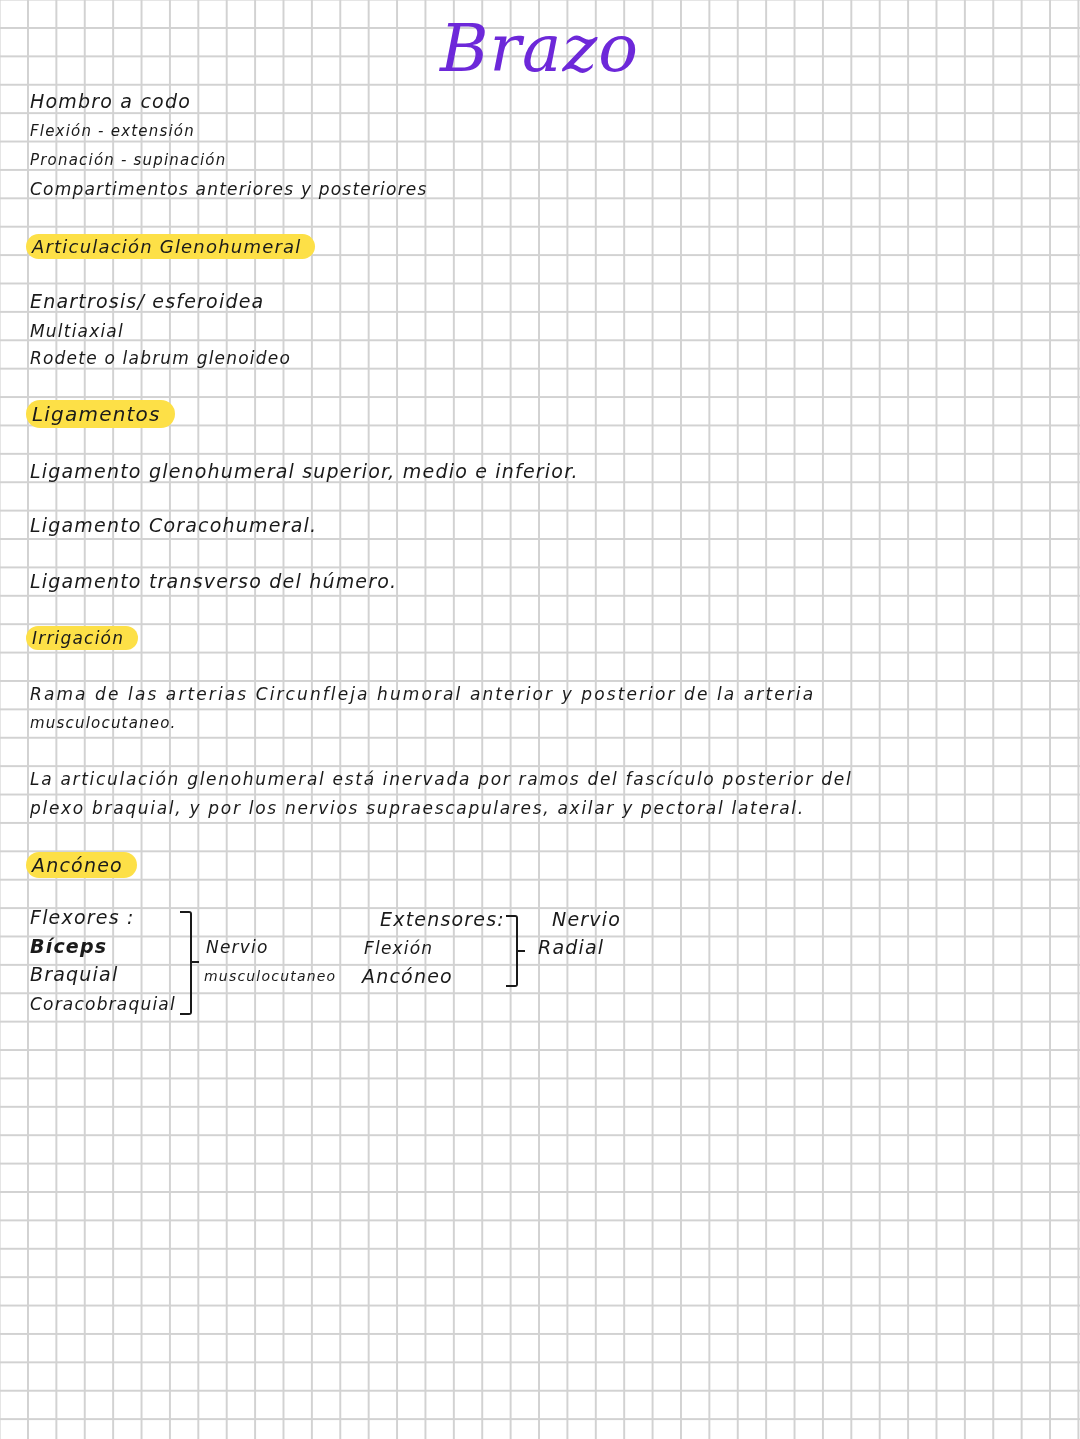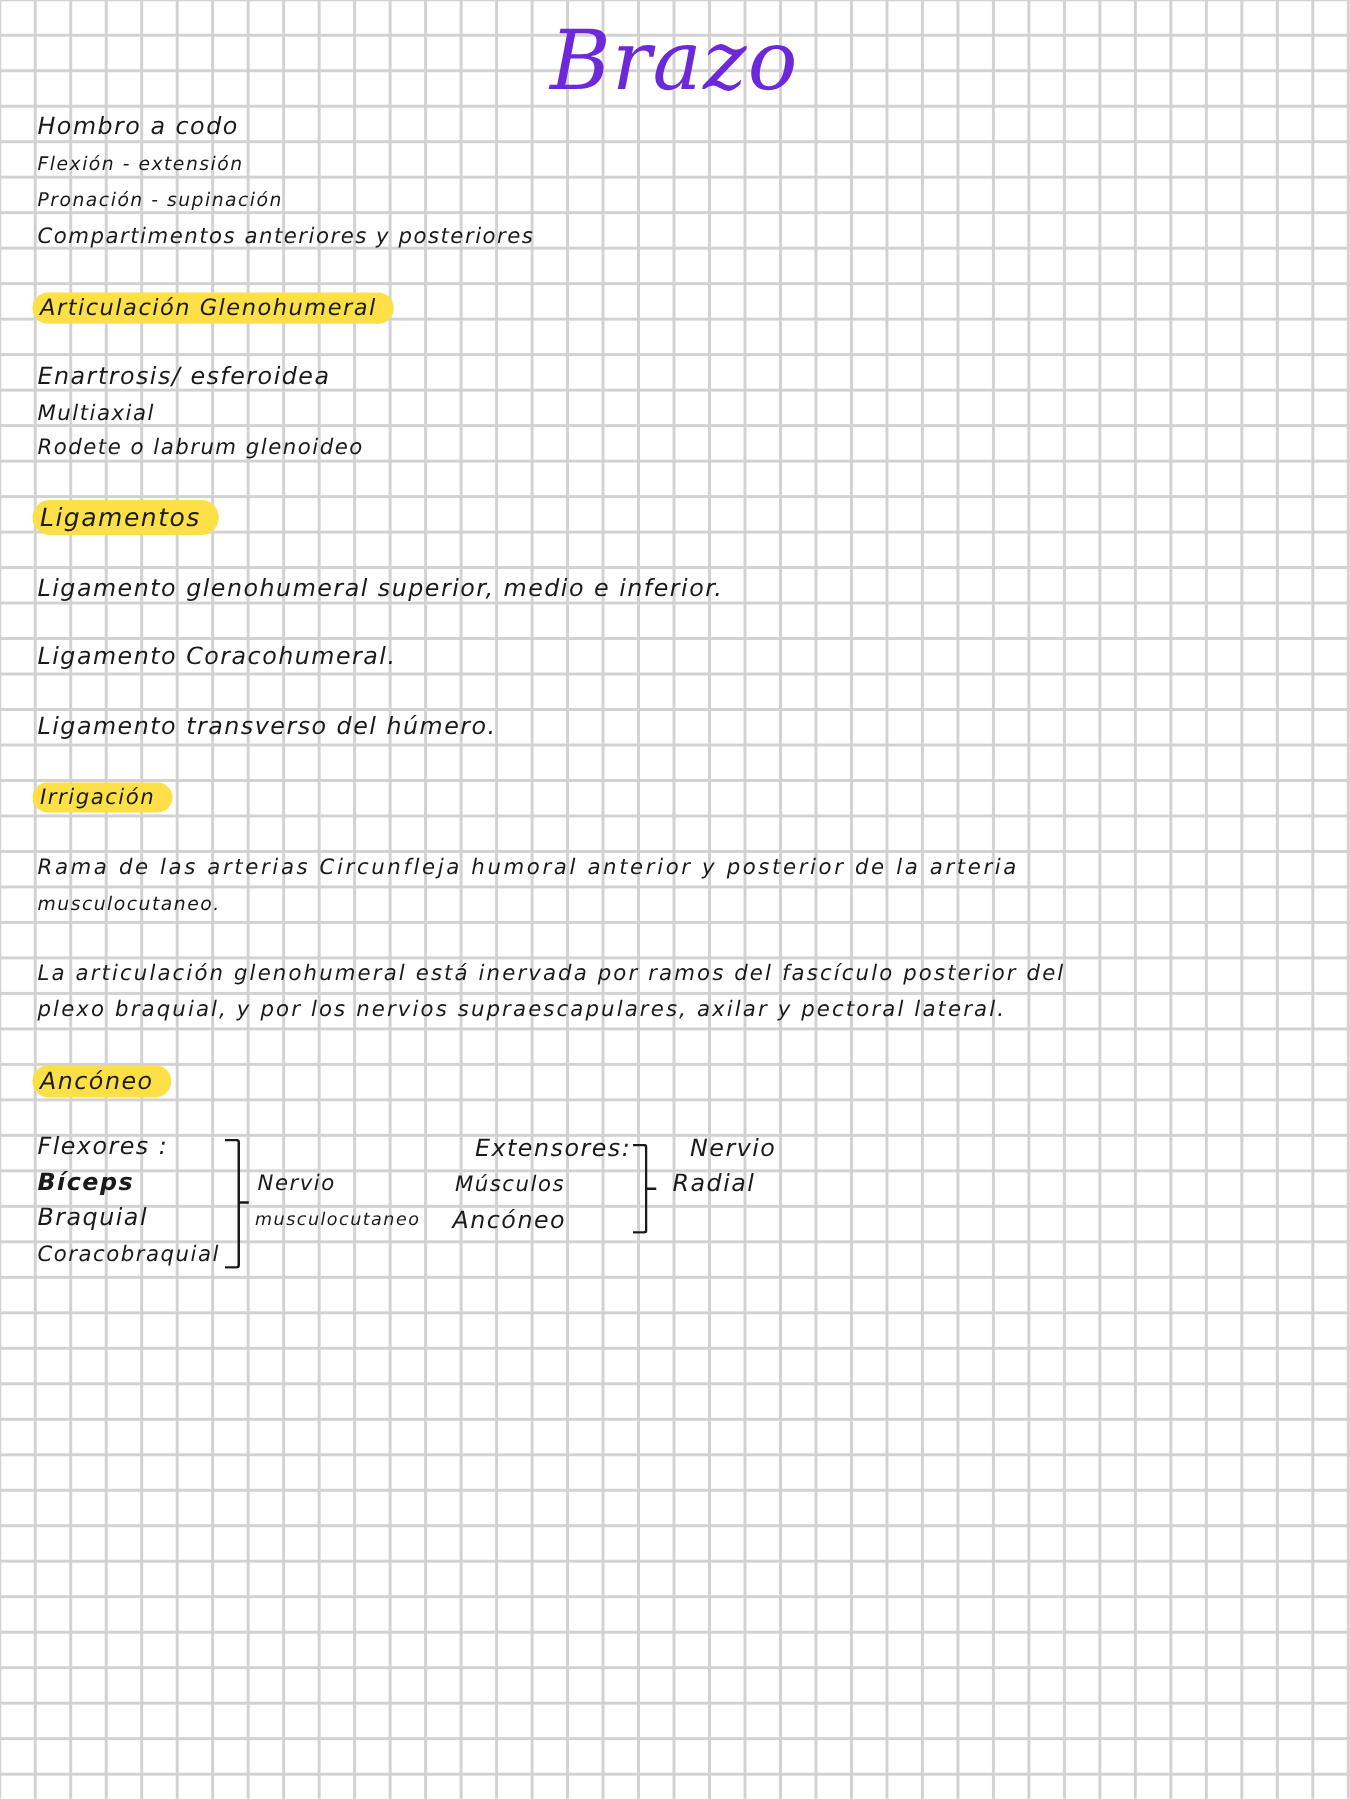--- a/index.html
+++ b/index.html
@@ -79,21 +79,21 @@
     <div class="abs line" style="left:30px; top:994px;">Coracobraquial</div>
     <div class="bracket" style="left:180px; top:911px; height:100px;">
       <div class="tick" style="top:48px;"></div>
     </div>
     <div class="abs line" style="left:206px; top:937px;">Nervio</div>
     <div class="abs line" style="left:204px; top:968px; font-size:14px;">musculocutaneo</div>
   </div>
 
   <div>
     <div class="abs line big" style="left:380px; top:908px;">Extensores:</div>
-    <div class="abs line" style="left:364px; top:938px;">Músculos</div>
+    <div class="abs line" style="left:364px; top:938px;">Flexión</div>
     <div class="abs line big" style="left:362px; top:965px;">Ancóneo</div>
     <div class="bracket" style="left:506px; top:915px; height:68px;">
       <div class="tick" style="top:33px;"></div>
     </div>
     <div class="abs line big" style="left:552px; top:908px;">Nervio</div>
     <div class="abs line big" style="left:538px; top:936px;">Radial</div>
   </div>
 </div>
 
 </body></html>

